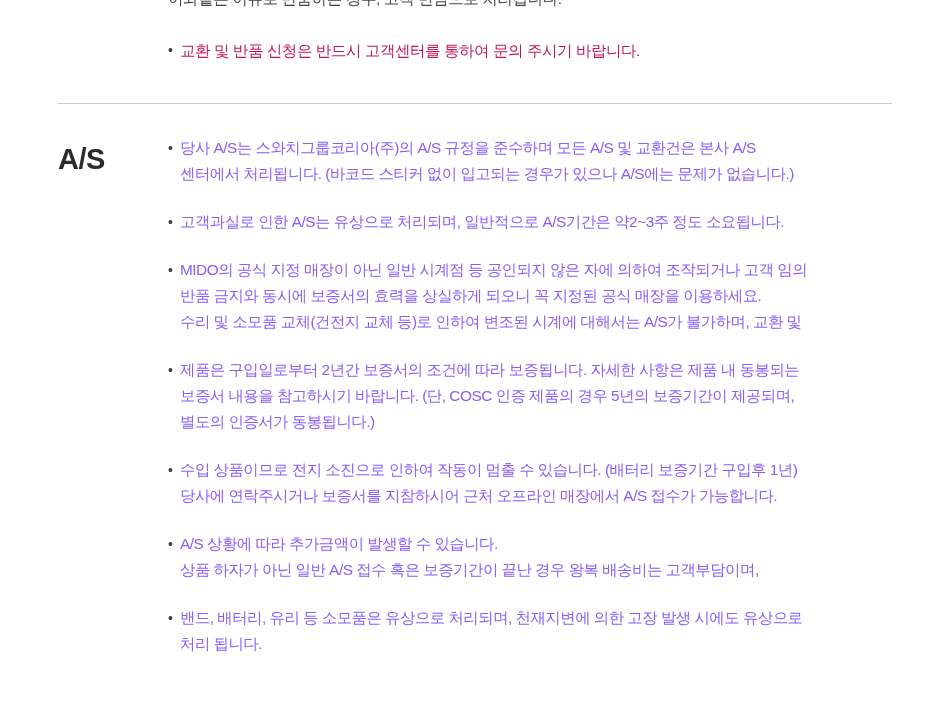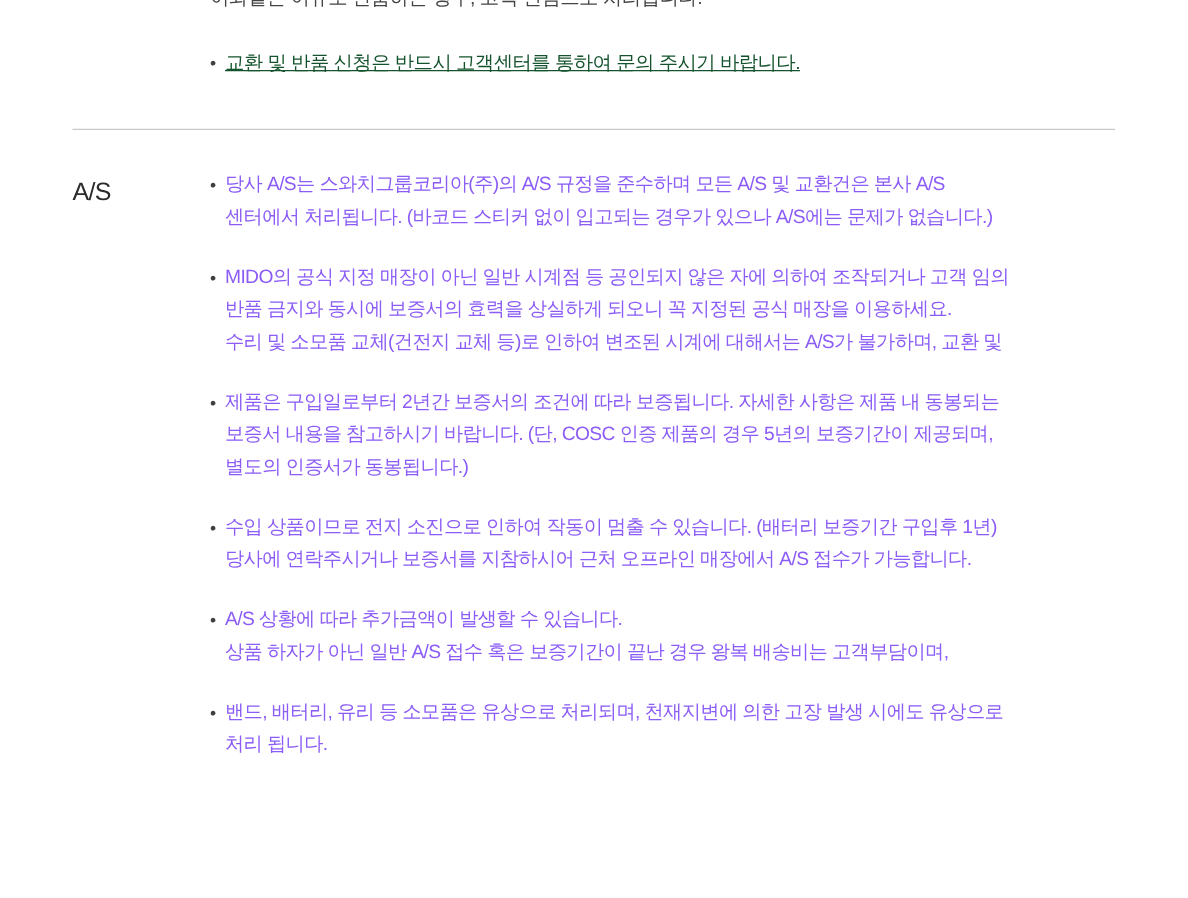--- a/index.html
+++ b/index.html
@@ -45,22 +45,21 @@
     letter-spacing: -0.4px;
     white-space: nowrap;
   }
 
   .bullet-row {
     position: relative;
     padding-left: 12px;
     font-size: 15.5px;
     line-height: 25px;
     letter-spacing: -0.45px;
-    color: #14532d;
-    text-decoration: underline;
+    color: #be185d;
   }
   .bullet-row::before {
     content: "•";
     position: absolute;
     left: 0;
     top: 0;
     color: #3f3f3f;
     font-size: 14px;
   }
 
@@ -85,22 +84,22 @@
     position: absolute;
     left: 0;
     top: 135px;
     width: 950px;
   }
 
   .as-title {
     position: absolute;
     left: 58px;
     top: 8px;
-    font-size: 20px;
-    font-weight: normal;
+    font-size: 29px;
+    font-weight: bold;
     color: #2b2b2b;
     letter-spacing: -0.5px;
   }
 
   .as-list {
     position: absolute;
     left: 168px;
     top: 0;
     width: 725px;
   }
@@ -143,20 +142,23 @@
 
   <div class="as-block">
     <div class="as-title">A/S</div>
 
     <div class="as-list" id="as-list">
         <div class="as-item">
           <span class="ln">당사 A/S는 스와치그룹코리아(주)의 A/S 규정을 준수하며 모든 A/S 및 교환건은 본사 A/S</span>
           <span class="ln">센터에서 처리됩니다. (바코드 스티커 없이 입고되는 경우가 있으나 A/S에는 문제가 없습니다.)</span>
         </div>
         <div class="as-item">
+          <span class="ln">고객과실로 인한 A/S는 유상으로 처리되며, 일반적으로 A/S기간은 약2~3주 정도 소요됩니다.</span>
+        </div>
+        <div class="as-item">
           <span class="ln">MIDO의 공식 지정 매장이 아닌 일반 시계점 등 공인되지 않은 자에 의하여 조작되거나 고객 임의</span>
           <span class="ln">반품 금지와 동시에 보증서의 효력을 상실하게 되오니 꼭 지정된 공식 매장을 이용하세요.</span>
           <span class="ln">수리 및 소모품 교체(건전지 교체 등)로 인하여 변조된 시계에 대해서는 A/S가 불가하며, 교환 및</span>
         </div>
         <div class="as-item">
           <span class="ln">제품은 구입일로부터 2년간 보증서의 조건에 따라 보증됩니다. 자세한 사항은 제품 내 동봉되는</span>
           <span class="ln">보증서 내용을 참고하시기 바랍니다. (단, COSC 인증 제품의 경우 5년의 보증기간이 제공되며,</span>
           <span class="ln">별도의 인증서가 동봉됩니다.)</span>
         </div>
         <div class="as-item">

